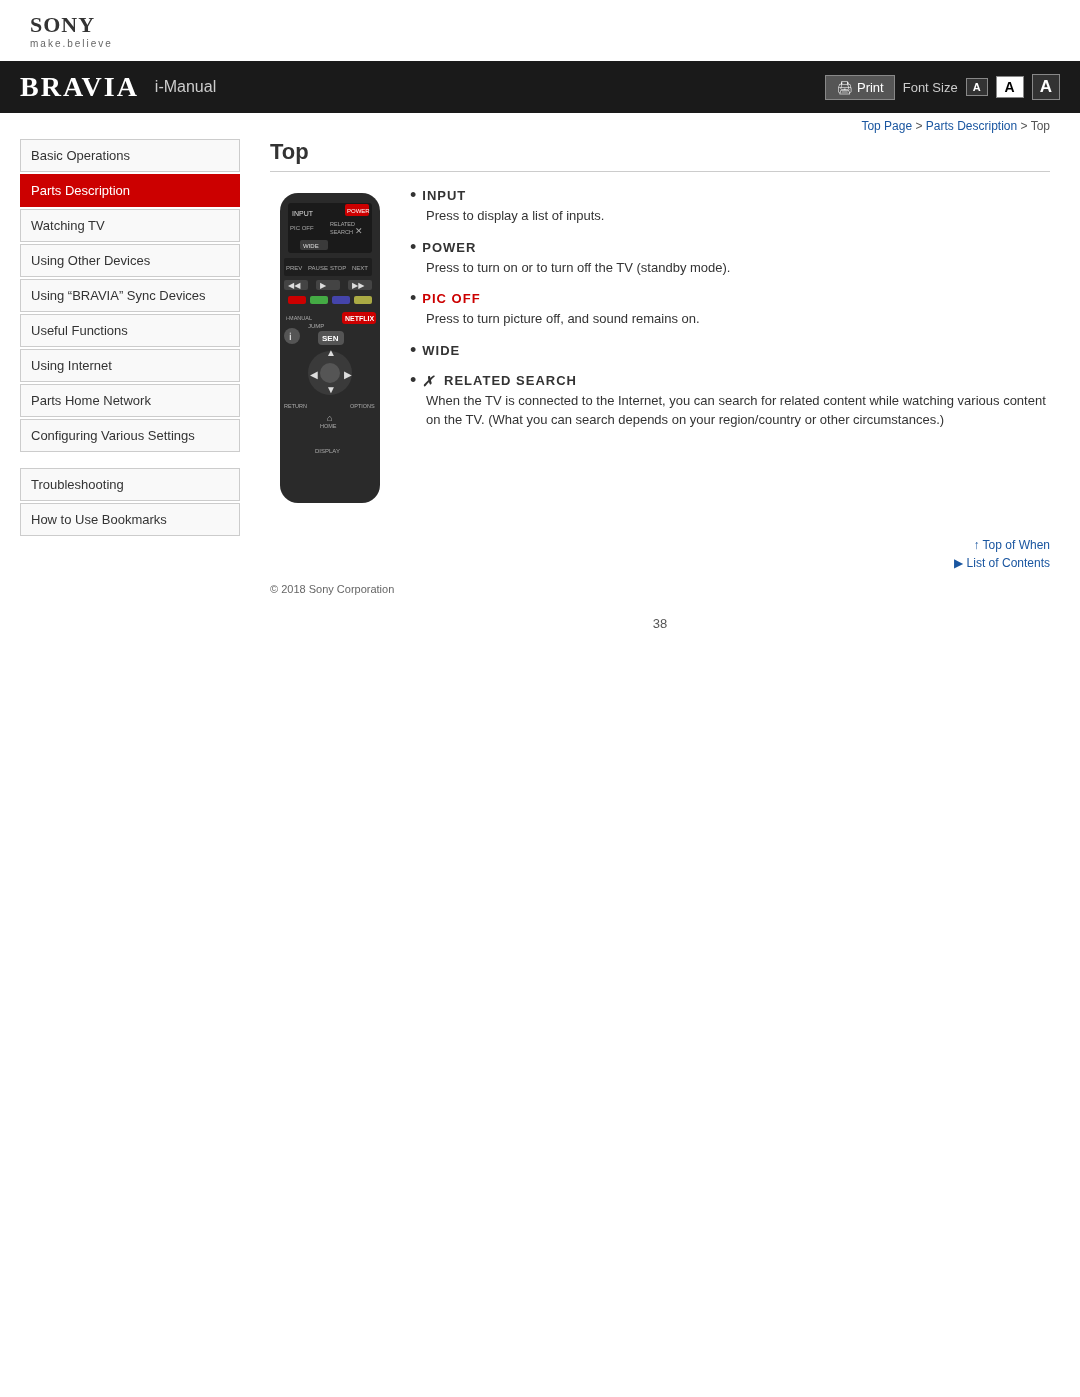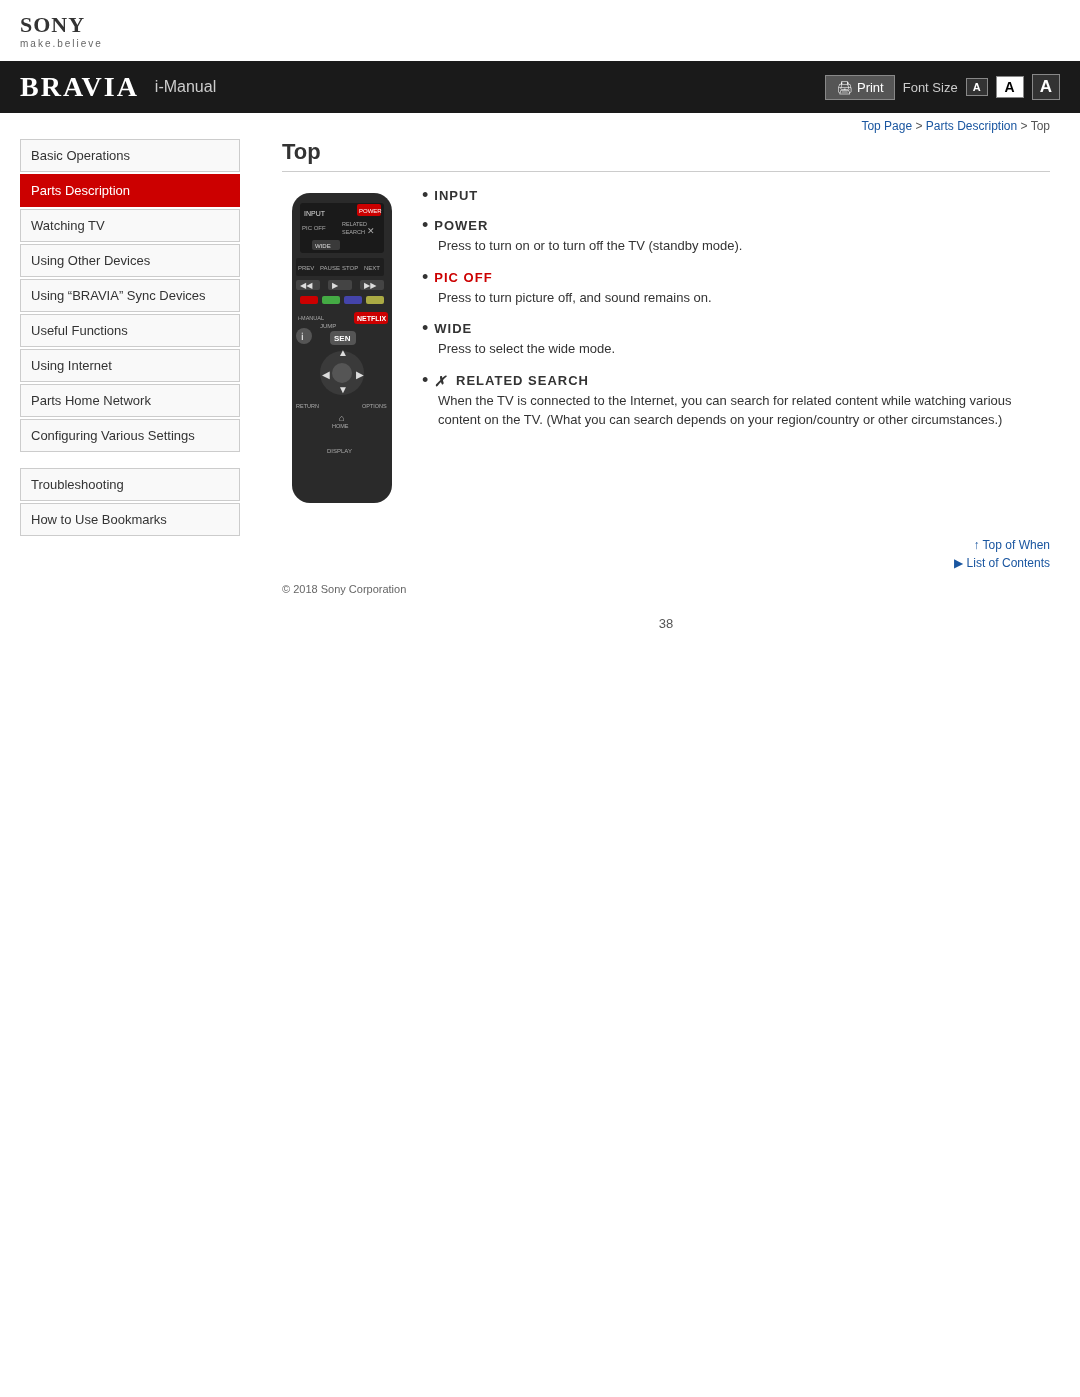--- a/index.html
+++ b/index.html
@@ -12,31 +12,31 @@
     .logo-section { display: flex; align-items: center; }
     .toolbar-right { display: flex; align-items: center; gap: 8px; }
     .print-btn { background: #555; color: #fff; border: 1px solid #888; padding: 4px 10px; font-size: 13px; cursor: pointer; display: flex; align-items: center; gap: 4px; }
     .font-size-label { color: #ccc; font-size: 13px; }
     .font-btn { border: 1px solid #888; background: #333; color: #fff; cursor: pointer; font-weight: bold; }
     .font-btn-sm { font-size: 11px; padding: 2px 6px; }
     .font-btn-md { font-size: 14px; padding: 2px 8px; background: #fff; color: #000; }
     .font-btn-lg { font-size: 17px; padding: 2px 7px; }
 
     
-    .sony-header { padding: 12px 20px; }
+    .sony-header { padding: 12px 30px; }
     .sony-logo { font-size: 22px; font-weight: bold; font-family: 'Times New Roman', serif; letter-spacing: 1px; }
     .sony-tagline { font-size: 10px; color: #666; letter-spacing: 2px; }
 
     
     .breadcrumb { text-align: right; padding: 6px 30px; font-size: 12px; color: #555; }
     .breadcrumb a { color: #1a56a0; text-decoration: none; }
     .breadcrumb span { color: #555; }
 
     
-    .main-layout { display: flex; padding: 0 20px 20px 20px; gap: 12px; }
+    .main-layout { display: flex; padding: 0 20px 20px 20px; gap: 0; }
 
     
     .sidebar { width: 220px; flex-shrink: 0; margin-right: 20px; }
     .sidebar-item { border: 1px solid #ccc; padding: 8px 10px; margin-bottom: 2px; cursor: pointer; font-size: 13px; background: #f9f9f9; }
     .sidebar-item.active { background: #c00; color: #fff; border-color: #c00; }
     .sidebar-group { margin-bottom: 8px; }
     .sidebar-group-bottom { margin-top: 16px; border-radius: 14px; }
 
     
     .content { flex: 1; padding: 0 10px; }
@@ -193,20 +193,21 @@
         </svg>
       </div>
 
       <div class="feature-list">
 
         <div class="feature-item">
           <div class="feature-bullet">
             <span class="bullet-dot">•</span>
             <span class="feature-name">INPUT</span>
           </div>
+          <div class="feature-desc">Press to display a list of inputs.</div>
         </div>
 
         <div class="feature-item">
           <div class="feature-bullet">
             <span class="bullet-dot">•</span>
             <span class="feature-name">POWER</span>
           </div>
           <div class="feature-desc">Press to turn on or to turn off the TV (standby mode).</div>
         </div>
 
@@ -216,21 +217,20 @@
             <span class="feature-name red">PIC OFF</span>
           </div>
           <div class="feature-desc">Press to turn picture off, and sound remains on.</div>
         </div>
 
         <div class="feature-item">
           <div class="feature-bullet">
             <span class="bullet-dot">•</span>
             <span class="feature-name">WIDE</span>
           </div>
-          <div class="feature-desc">Press to select the wide mode.</div>
         </div>
 
         <div class="feature-item">
           <div class="feature-bullet">
             <span class="bullet-dot">•</span>
             <span class="related-icon">✗</span>
             <span class="feature-name">RELATED SEARCH</span>
           </div>
           <div class="feature-desc">When the TV is connected to the Internet, you can search for related content while watching various content on the TV. (What you can search depends on your region/country or other circumstances.)</div>
         </div>

